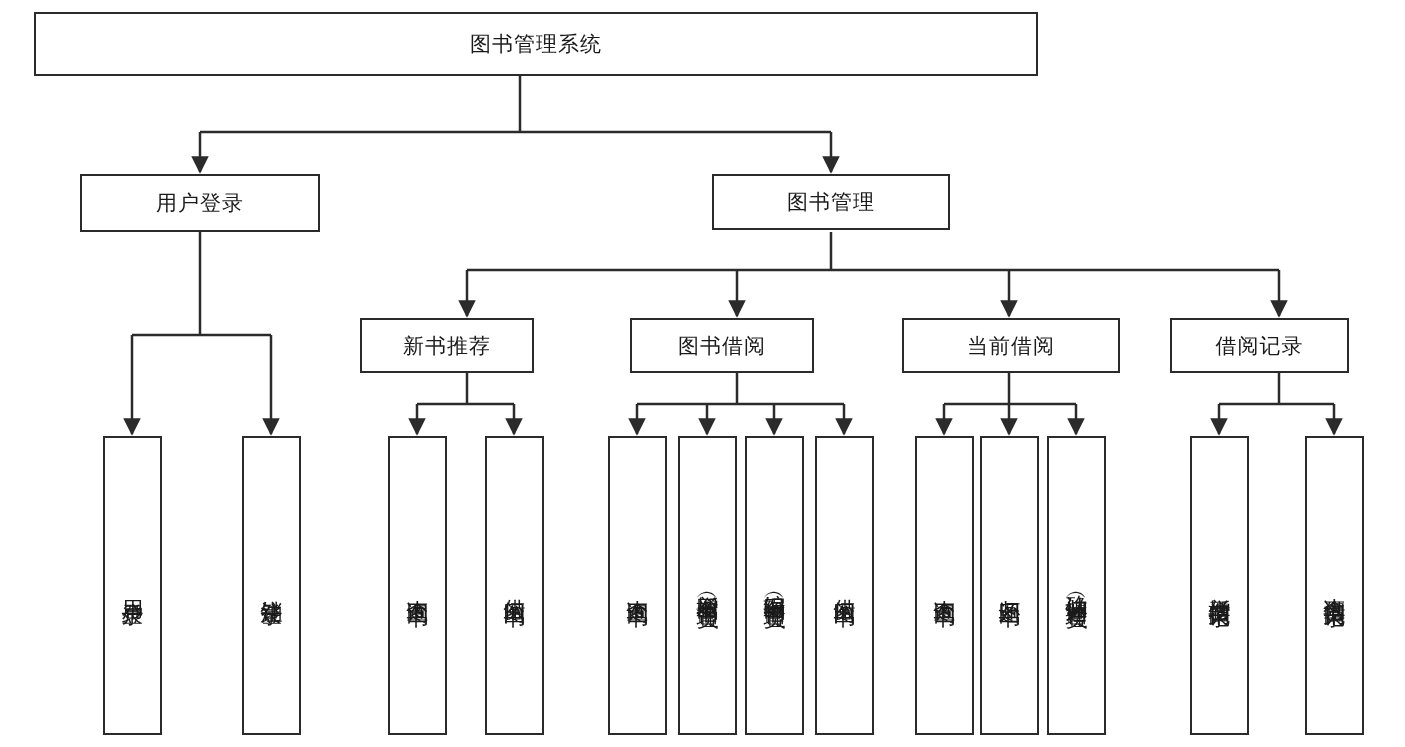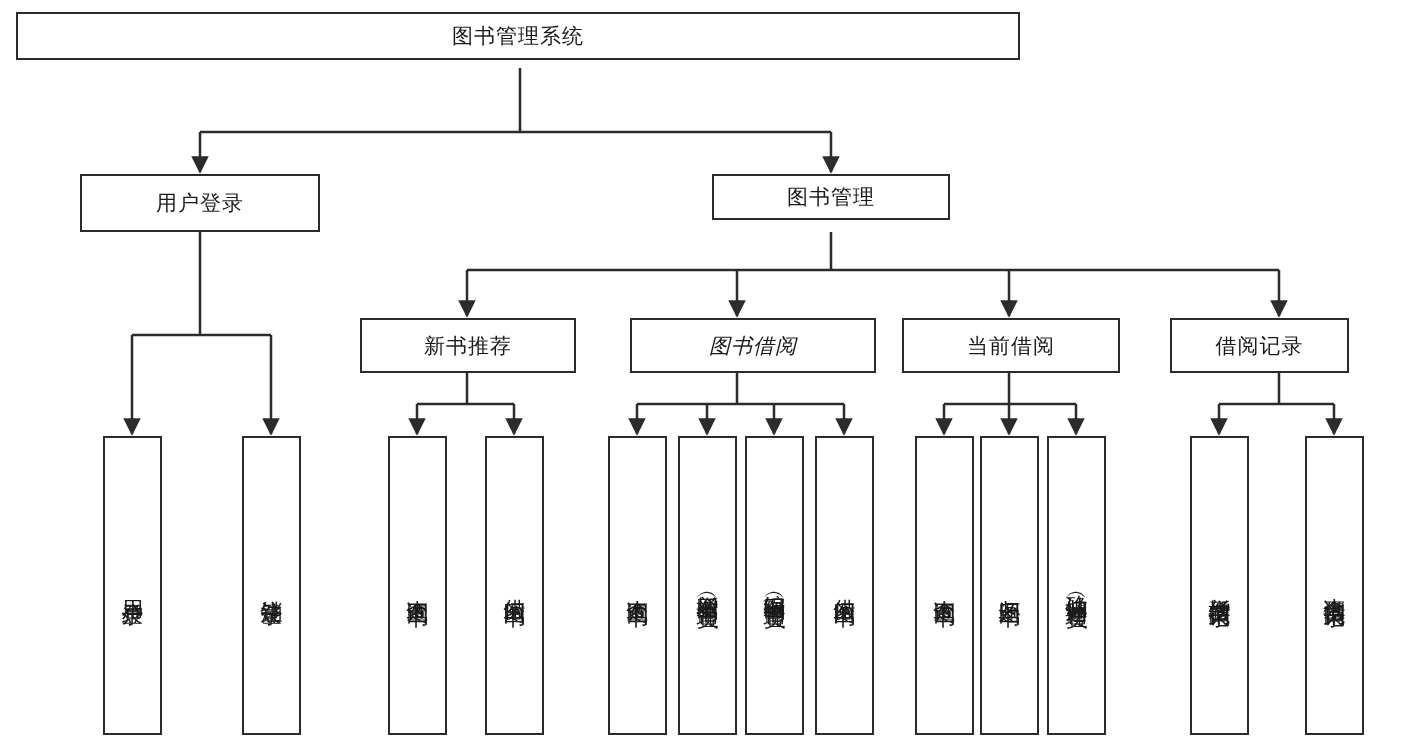--- a/index.html
+++ b/index.html
@@ -116,35 +116,35 @@
       <path d="M 1009 404 L 1009 434" marker-end="url(#arrow)"></path>
       <path d="M 1076 404 L 1076 434" marker-end="url(#arrow)"></path>
 
       <path d="M 1279 373 L 1279 404"></path>
       <path d="M 1219 404 L 1334 404"></path>
       <path d="M 1219 404 L 1219 434" marker-end="url(#arrow)"></path>
       <path d="M 1334 404 L 1334 434" marker-end="url(#arrow)"></path>
     </g>
   </svg>
 
-  <div class="node horizontal root" style="left:16px; top:12px; width:1004px; height:48px;text-align:center;">
+  <div class="node horizontal root" style="left:34px; top:12px; width:1004px; height:64px;text-align:center;">
     <span class="label">图书管理系统</span>
   </div>
 
   <div class="node horizontal" style="left:80px; top:174px; width:240px; height:58px;">
     <span class="label">用户登录</span>
   </div>
-  <div class="node horizontal" style="left:712px; top:174px; width:238px; height:46px;">
+  <div class="node horizontal" style="left:712px; top:174px; width:238px; height:56px;">
     <span class="label">图书管理</span>
   </div>
 
-  <div class="node horizontal" style="left:360px; top:318px; width:216px; height:55px;">
+  <div class="node horizontal" style="left:360px; top:318px; width:174px; height:55px;">
     <span class="label">新书推荐</span>
   </div>
-  <div class="node horizontal" style="left:630px; top:318px; width:246px; height:55px;font-style:italic;">
+  <div class="node horizontal" style="left:630px; top:318px; width:184px; height:55px;">
     <span class="label">图书借阅</span>
   </div>
   <div class="node horizontal" style="left:902px; top:318px; width:218px; height:55px;align-items:center;">
     <span class="label">当前借阅</span>
   </div>
   <div class="node horizontal" style="left:1170px; top:318px; width:179px; height:55px;">
     <span class="label">借阅记录</span>
   </div>
 
   <div class="node vertical" style="left:103px; top:436px; width:59px; height:299px;">

